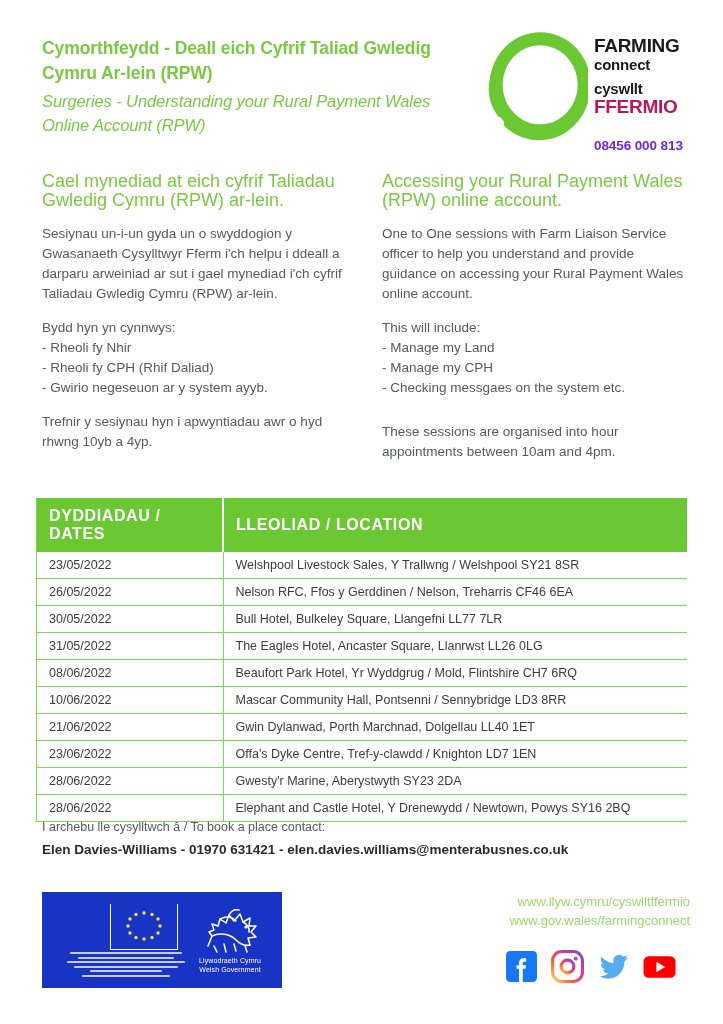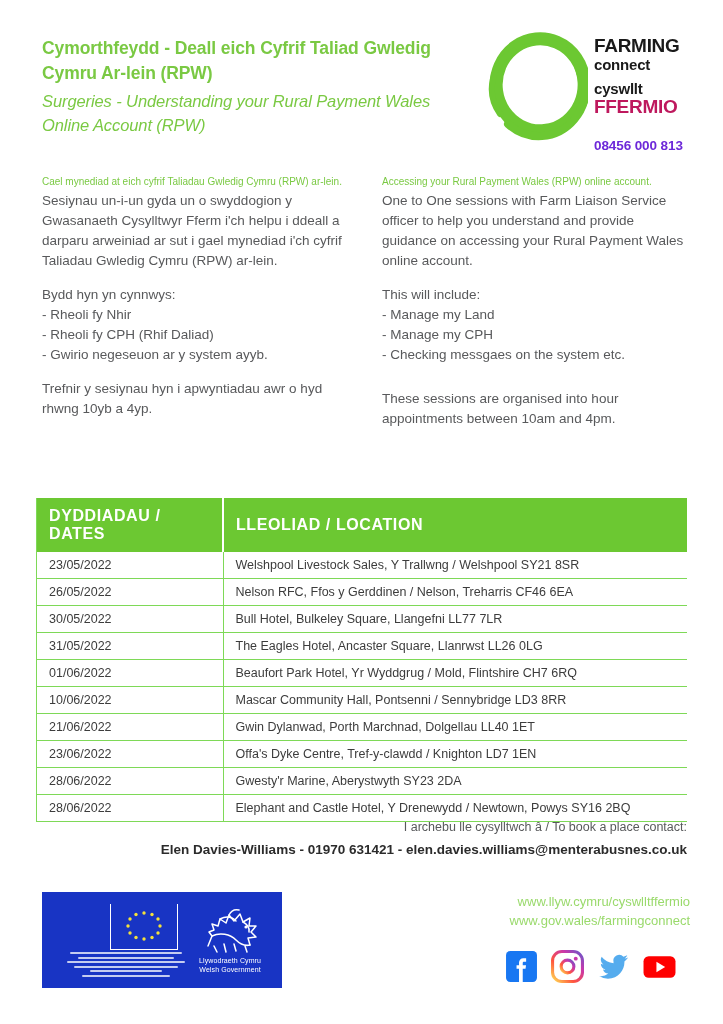--- a/index.html
+++ b/index.html
@@ -29,22 +29,22 @@
   .lw-farming { font-size: 19px; font-weight: 800; color: #1a1a1a; letter-spacing: -0.3px; line-height: 20px; }
   .lw-connect { font-size: 15px; font-weight: 600; color: #1a1a1a; letter-spacing: -0.2px; line-height: 17px; }
   .lw-cyswllt { font-size: 15px; font-weight: 600; color: #1a1a1a; letter-spacing: -0.2px; line-height: 17px; margin-top: 7px; }
   .lw-ffermio { font-size: 19px; font-weight: 800; color: #be185d; letter-spacing: -0.3px; line-height: 20px; }
   .lw-phone { font-size: 13.5px; font-weight: 800; color: #6d28d9; letter-spacing: -0.1px; line-height: 16px; margin-top: 21px; }
 
   
   .cols { position: absolute; left: 42px; top: 172px; width: 645px; display: flex; gap: 35px; }
   .col { width: 305px; }
   .sec-head {
-    font-size: 10px; line-height: 19px; color: #7ac943;
-    font-weight: 500; margin-bottom: 0;
+    font-size: 18px; line-height: 19px; color: #7ac943;
+    font-weight: 500; margin-bottom: 14px;
   }
   .para { font-size: 13.5px; line-height: 20px; color: #58595b; margin-bottom: 14px; }
   .para:last-child { margin-bottom: 0; }
   .bullets { list-style: none; }
   .bullets li { font-size: 13.5px; line-height: 20px; color: #58595b; }
 
   
   .table-wrap { position: absolute; left: 36px; top: 498px; width: 650px; }
   table { border-collapse: collapse; width: 650px; table-layout: fixed; }
   thead th {
@@ -56,21 +56,21 @@
   tbody td {
     font-size: 12.5px; color: #3c3c3c; padding: 6px 10px 6px 12px;
     border-bottom: 1.5px solid #7ed957; height: 25px;
     background: #ffffff;
   }
   tbody td.c-date { width: 186px; border-right: 1.5px solid #7ed957; }
   tbody tr:last-child td { border-bottom: 1.5px solid #7ed957; }
   .table-wrap { border-left: 1.5px solid #7ed957; border-right: 1.5px solid #7ed957; }
 
   
-  .contact { position: absolute; left: 42px; top: 818px; width: 645px; text-align: right; }
+  .contact { position: absolute; left: 42px; top: 818px; width: 645px; }
   .contact-label { font-size: 12.5px; line-height: 19px; color: #58595b; }
   .contact-person { font-size: 13.5px; line-height: 20px; color: #2b2b2b; font-weight: 700; margin-top: 3px; }
 
   
   .footer { position: absolute; left: 0; top: 886px; width: 723px; height: 130px; }
   .eu-panel {
     position: absolute; left: 42px; top: 6px; width: 240px; height: 96px;
     background: #1834c4;
   }
   .eu-flag {
@@ -166,21 +166,21 @@
         </tr>
         <tr>
           <td class="c-date">30/05/2022</td>
           <td class="c-loc">Bull Hotel, Bulkeley Square, Llangefni LL77 7LR</td>
         </tr>
         <tr>
           <td class="c-date">31/05/2022</td>
           <td class="c-loc">The Eagles Hotel, Ancaster Square, Llanrwst LL26 0LG</td>
         </tr>
         <tr>
-          <td class="c-date">01/06/2022</td>
+          <td class="c-date">08/06/2022</td>
           <td class="c-loc">Beaufort Park Hotel, Yr Wyddgrug / Mold, Flintshire CH7 6RQ</td>
         </tr>
         <tr>
           <td class="c-date">10/06/2022</td>
           <td class="c-loc">Mascar Community Hall, Pontsenni / Sennybridge LD3 8RR</td>
         </tr>
         <tr>
           <td class="c-date">21/06/2022</td>
           <td class="c-loc">Gwin Dylanwad, Porth Marchnad, Dolgellau LL40 1ET</td>
         </tr>

